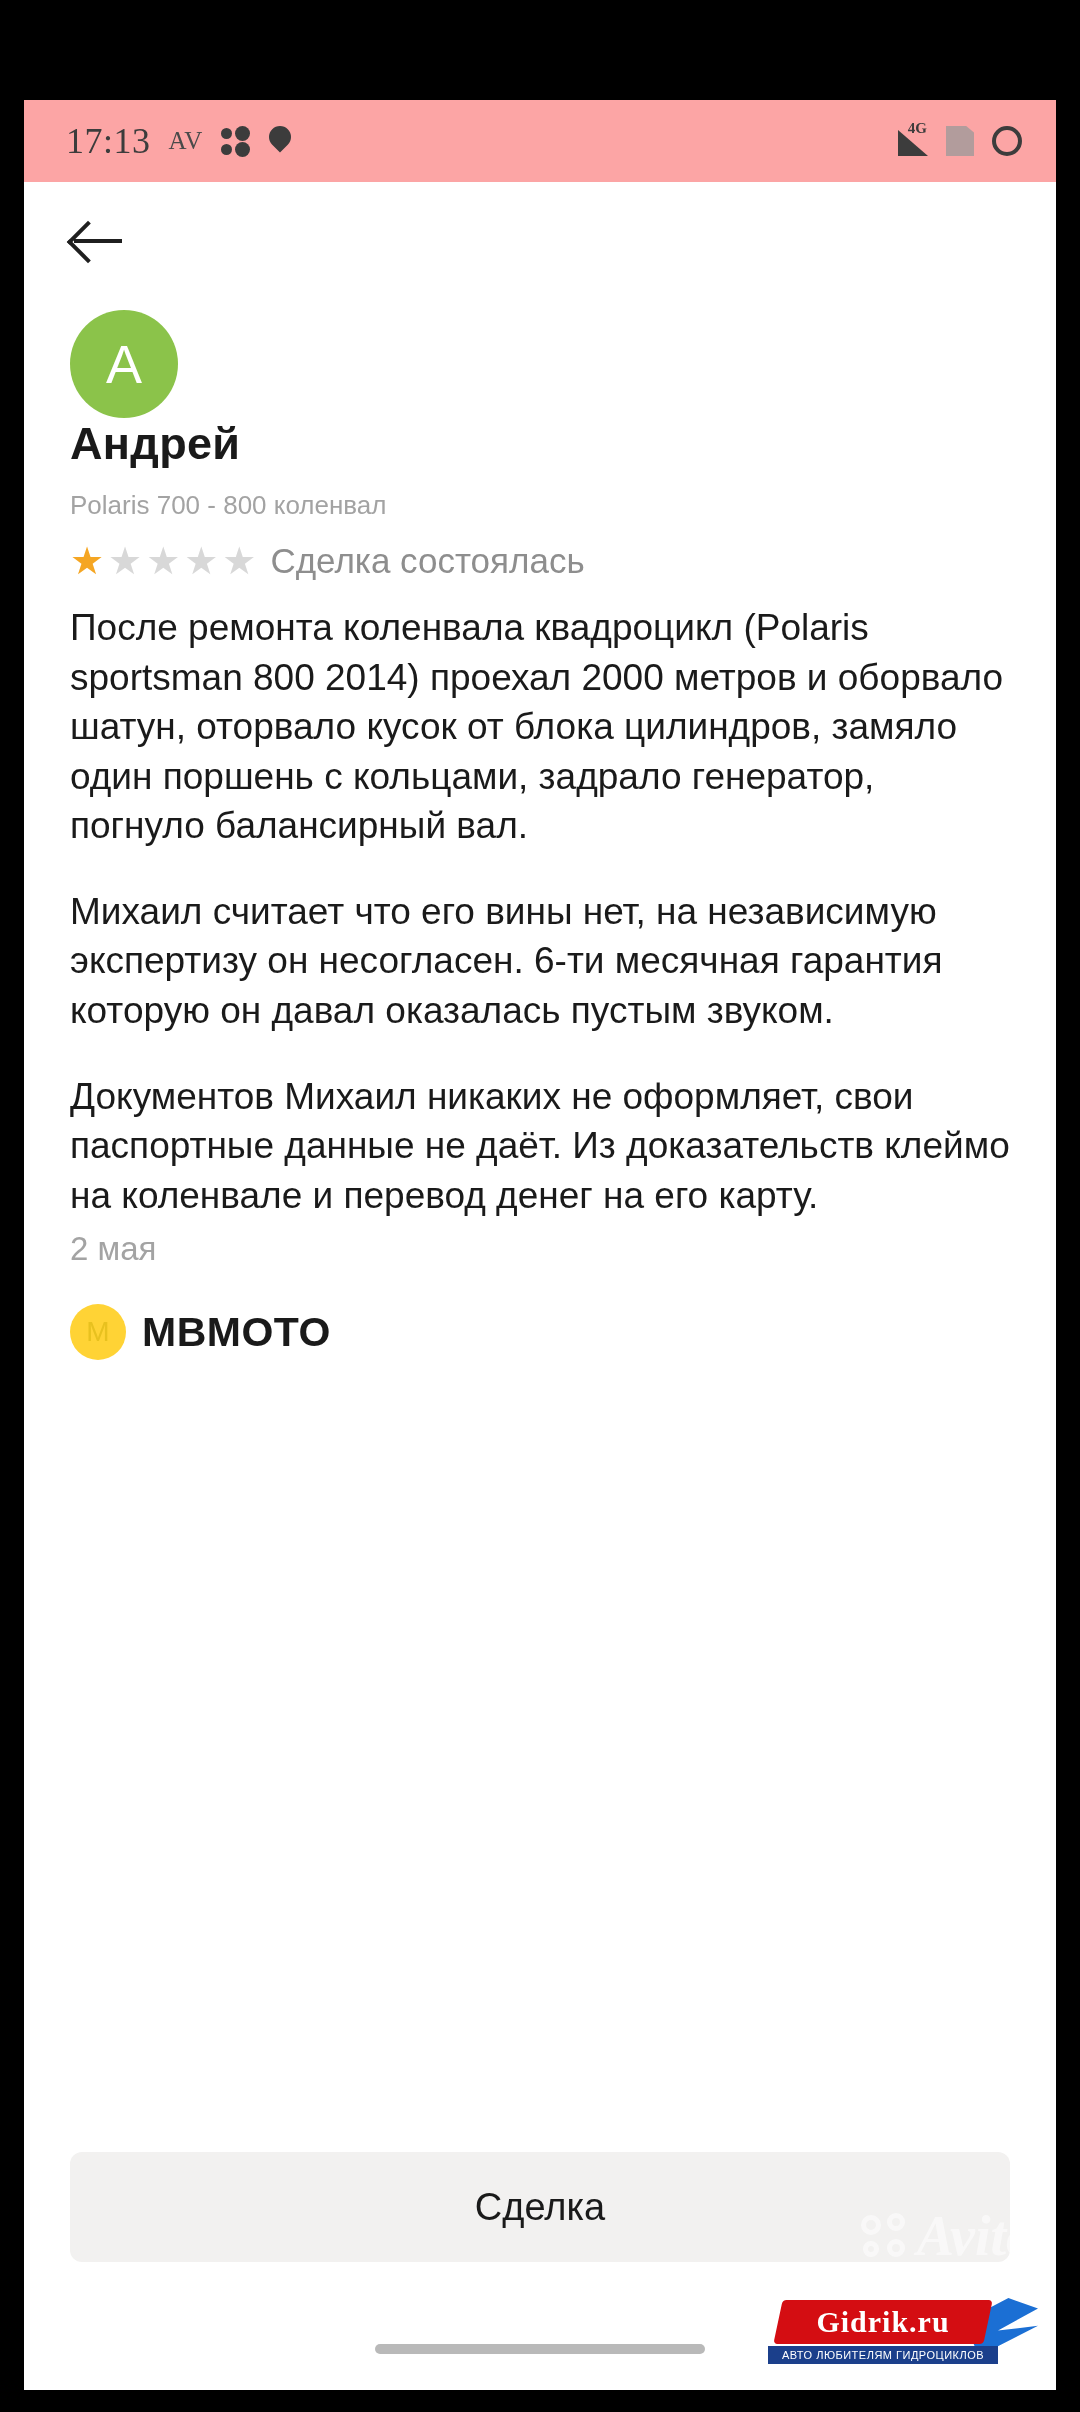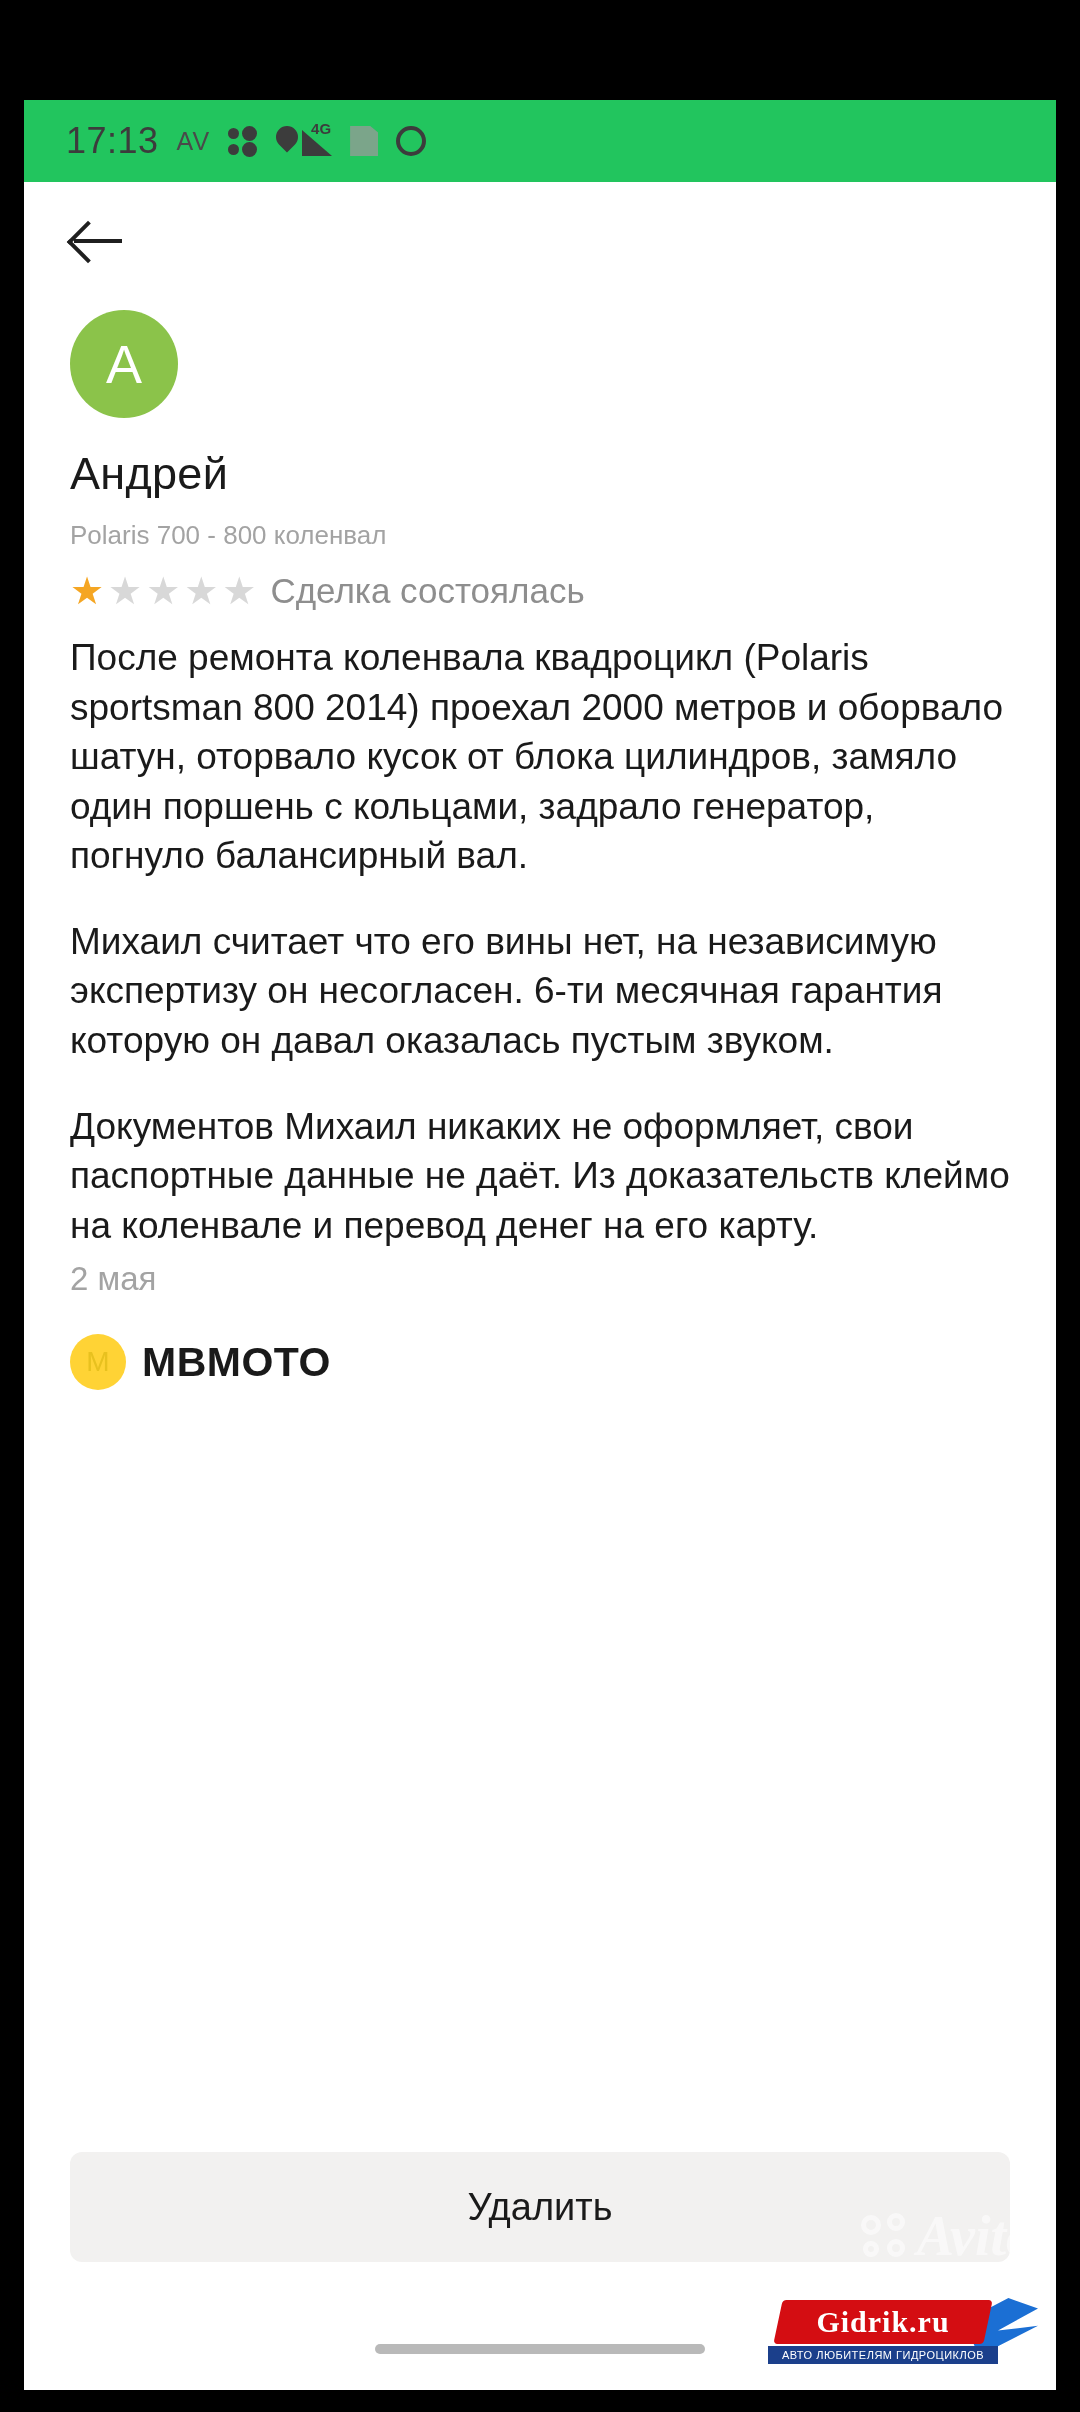--- a/index.html
+++ b/index.html
@@ -22,25 +22,26 @@
     top: 100px;
     width: 1032px;
     height: 2290px;
     background: #ffffff;
     overflow: hidden;
   }
 
   
   .statusbar {
     height: 82px;
-    background: #22c55e;
-    display: flex;
-    align-items: center;
-    justify-content: flex-start;
+    background: #fca5a5;
+    display: flex;
+    align-items: center;
+    justify-content: space-between;
     padding: 0 34px 0 42px;
+    font-family: Liberation Serif, serif;
   }
   .status-left {
     display: flex;
     align-items: center;
     gap: 18px;
   }
   .status-time {
     font-size: 36px;
     color: #3c3c3c;
     letter-spacing: 0.5px;
@@ -153,23 +154,22 @@
     border-radius: 50%;
     background: #8bc34a;
     color: #fff;
     font-size: 54px;
     display: flex;
     align-items: center;
     justify-content: center;
     font-weight: 400;
   }
   .author {
-    margin-top: 30px;
     font-size: 45px;
-    font-weight: normal;
+    font-weight: bold;
     color: #1a1a1a;
     letter-spacing: 0.3px;
   }
   .item-title {
     margin-top: 20px;
     font-size: 26px;
     color: #a3a3a3;
   }
   .rating-row {
     margin-top: 20px;
@@ -384,21 +384,21 @@
       </div>
 
       <div class="review-date">2 мая</div>
 
       <div class="shop-row">
         <div class="shop-avatar">M</div>
         <div class="shop-name">MBMOTO</div>
       </div>
     </div>
 
-    <button class="delete-button">Удалить</button>
+    <button class="delete-button">Сделка</button>
 
     <div class="wm-avito">
       <span class="dots">
           <i></i>
           <i></i>
           <i></i>
           <i></i>
         </span>
       <span class="txt">Avito</span>
     </div>

